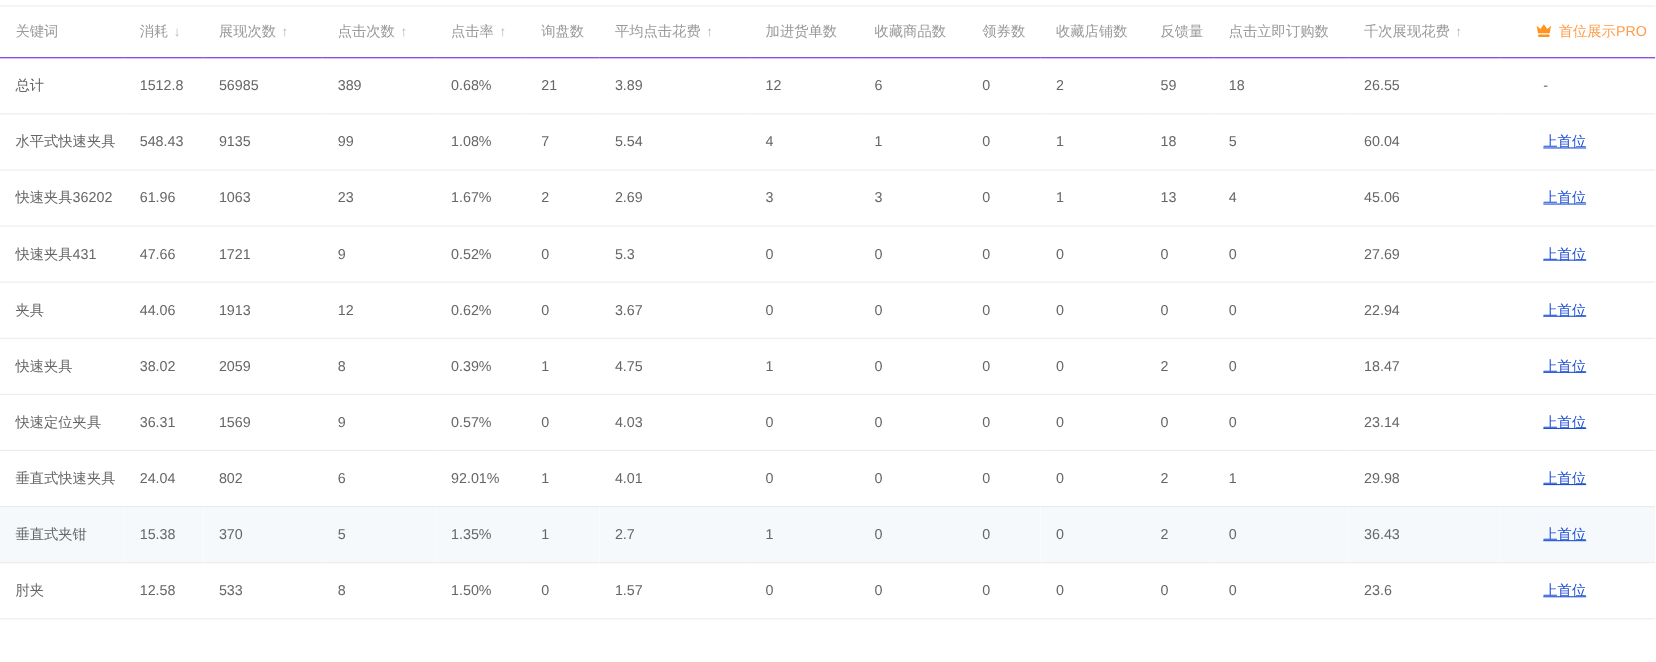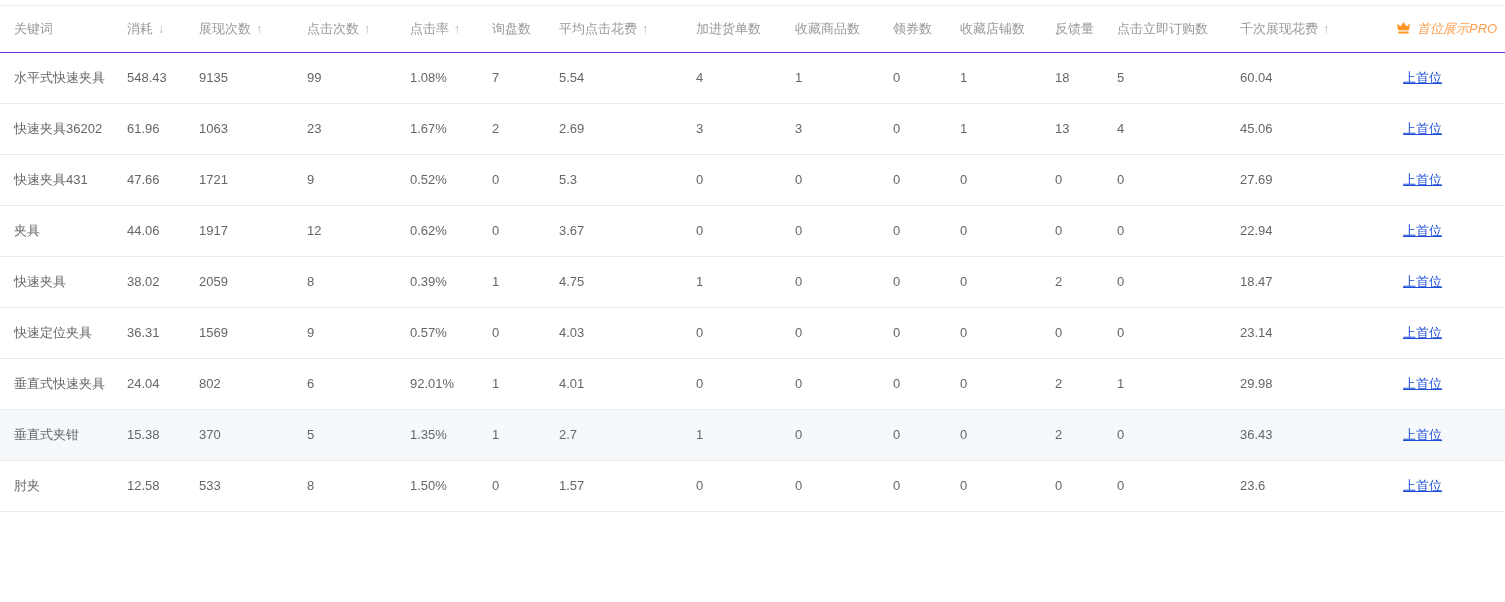--- a/index.html
+++ b/index.html
@@ -46,21 +46,20 @@
     background: #f5f9fc;
     margin-top: 32px;
   }
   .arrow {
     margin-left: 5px;
     color: #b3b3b3;
     font-size: 12px;
   }
   th.action-col {
     padding-left: 33px;
-    font-style: italic;
   }
   .action-col .crown {
     fill: #ff9420;
     vertical-align: -2px;
   }
   .action-col .action-label {
     color: #ff9d4a;
     margin-left: 6px;
   }
   td.action-cell {
@@ -114,20 +113,37 @@
           <th><span>点击立即订购数</span></th>
           <th><span>千次展现花费</span><span class="arrow">↑</span></th>
           <th class="action-col"><svg class="crown" width="15" height="14" viewBox="0 0 16 14">
               <path d="M1 2.2 L4.7 5.3 L8 0.6 L11.3 5.3 L15 2.2 L13.7 9.3 H2.3 Z"></path>
               <rect x="2.5" y="10.7" width="11" height="2.2" rx="0.7"></rect>
             </svg><span class="action-label">首位展示PRO</span></th>
         </tr>
     </thead>
     <tbody id="body-rows">
         <tr>
+          <td>总计</td>
+          <td>1512.8</td>
+          <td>56985</td>
+          <td>389</td>
+          <td>0.68%</td>
+          <td>21</td>
+          <td>3.89</td>
+          <td>12</td>
+          <td>6</td>
+          <td>0</td>
+          <td>2</td>
+          <td>59</td>
+          <td>18</td>
+          <td>26.55</td>
+          <td class="action-cell"><span class="dash">-</span></td>
+        </tr>
+        <tr>
           <td>水平式快速夹具</td>
           <td>548.43</td>
           <td>9135</td>
           <td>99</td>
           <td>1.08%</td>
           <td>7</td>
           <td>5.54</td>
           <td>4</td>
           <td>1</td>
           <td>0</td>
@@ -167,21 +183,21 @@
           <td>0</td>
           <td>0</td>
           <td>0</td>
           <td>0</td>
           <td>27.69</td>
           <td class="action-cell"><span class="promote-link">上首位</span></td>
         </tr>
         <tr>
           <td>夹具</td>
           <td>44.06</td>
-          <td>1917</td>
+          <td>1913</td>
           <td>12</td>
           <td>0.62%</td>
           <td>0</td>
           <td>3.67</td>
           <td>0</td>
           <td>0</td>
           <td>0</td>
           <td>0</td>
           <td>0</td>
           <td>0</td>

